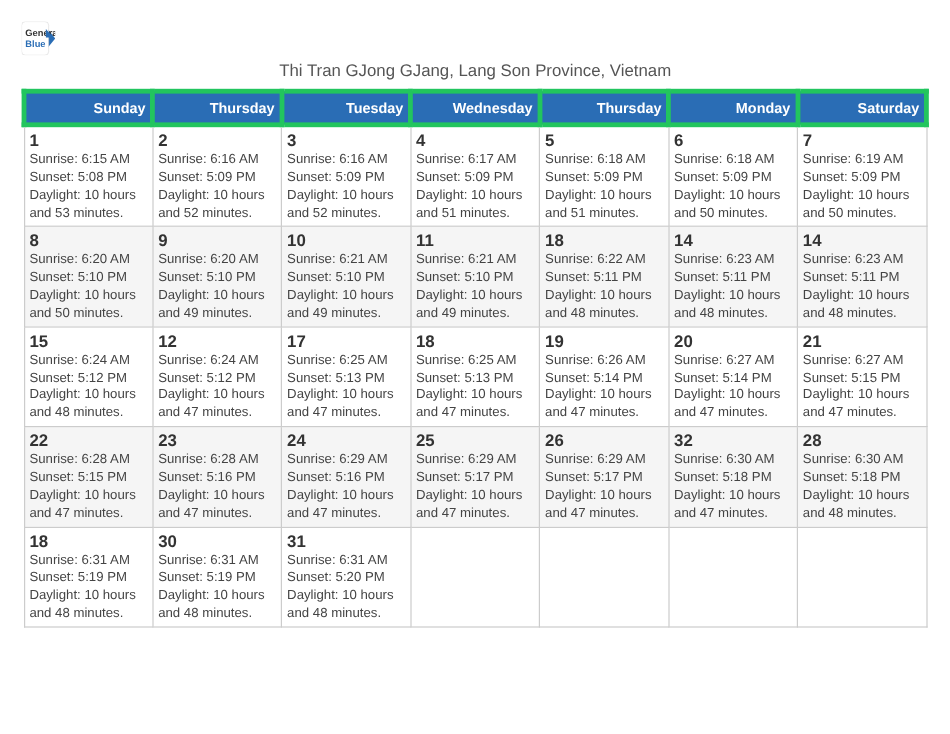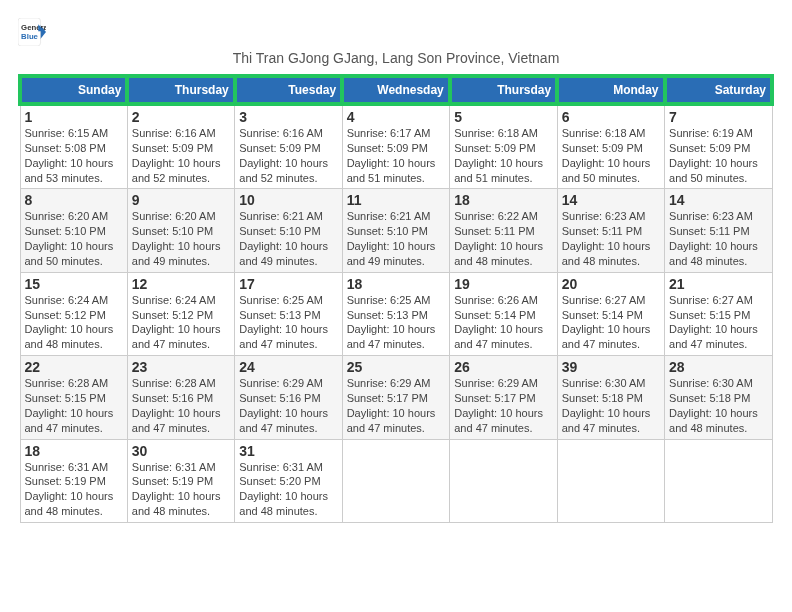--- a/index.html
+++ b/index.html
@@ -217,21 +217,21 @@
           </td>
           <td>
             <span class="day-num">25</span>
             <div class="day-info">Sunrise: 6:29 AM<br>Sunset: 5:17 PM<br>Daylight: 10 hours and 47 minutes.</div>
           </td>
           <td>
             <span class="day-num">26</span>
             <div class="day-info">Sunrise: 6:29 AM<br>Sunset: 5:17 PM<br>Daylight: 10 hours and 47 minutes.</div>
           </td>
           <td>
-            <span class="day-num">39</span>
+            <span class="day-num">32</span>
             <div class="day-info">Sunrise: 6:30 AM<br>Sunset: 5:18 PM<br>Daylight: 10 hours and 47 minutes.</div>
           </td>
           <td>
             <span class="day-num">28</span>
             <div class="day-info">Sunrise: 6:30 AM<br>Sunset: 5:18 PM<br>Daylight: 10 hours and 48 minutes.</div>
           </td>
         </tr>
         <tr>
           <td>
             <span class="day-num">18</span>

